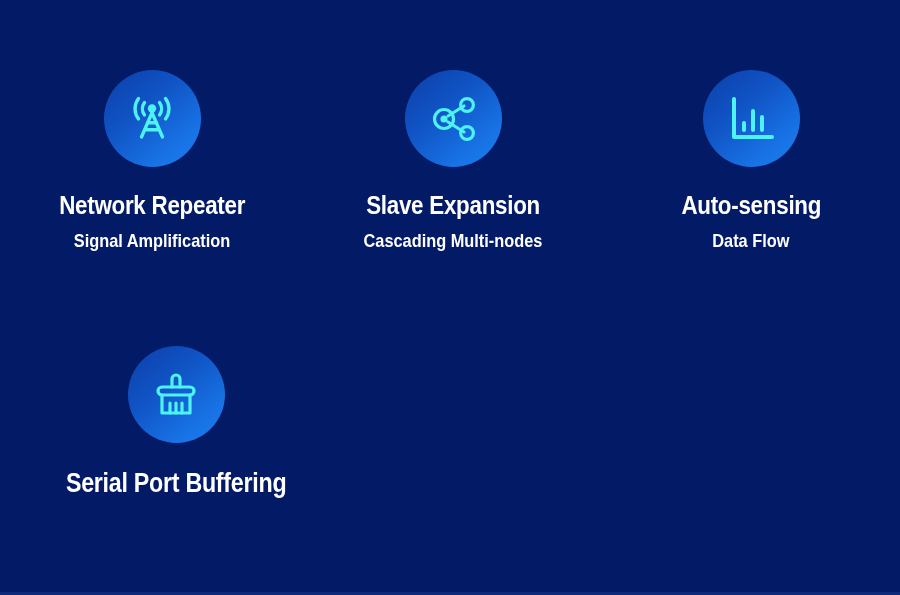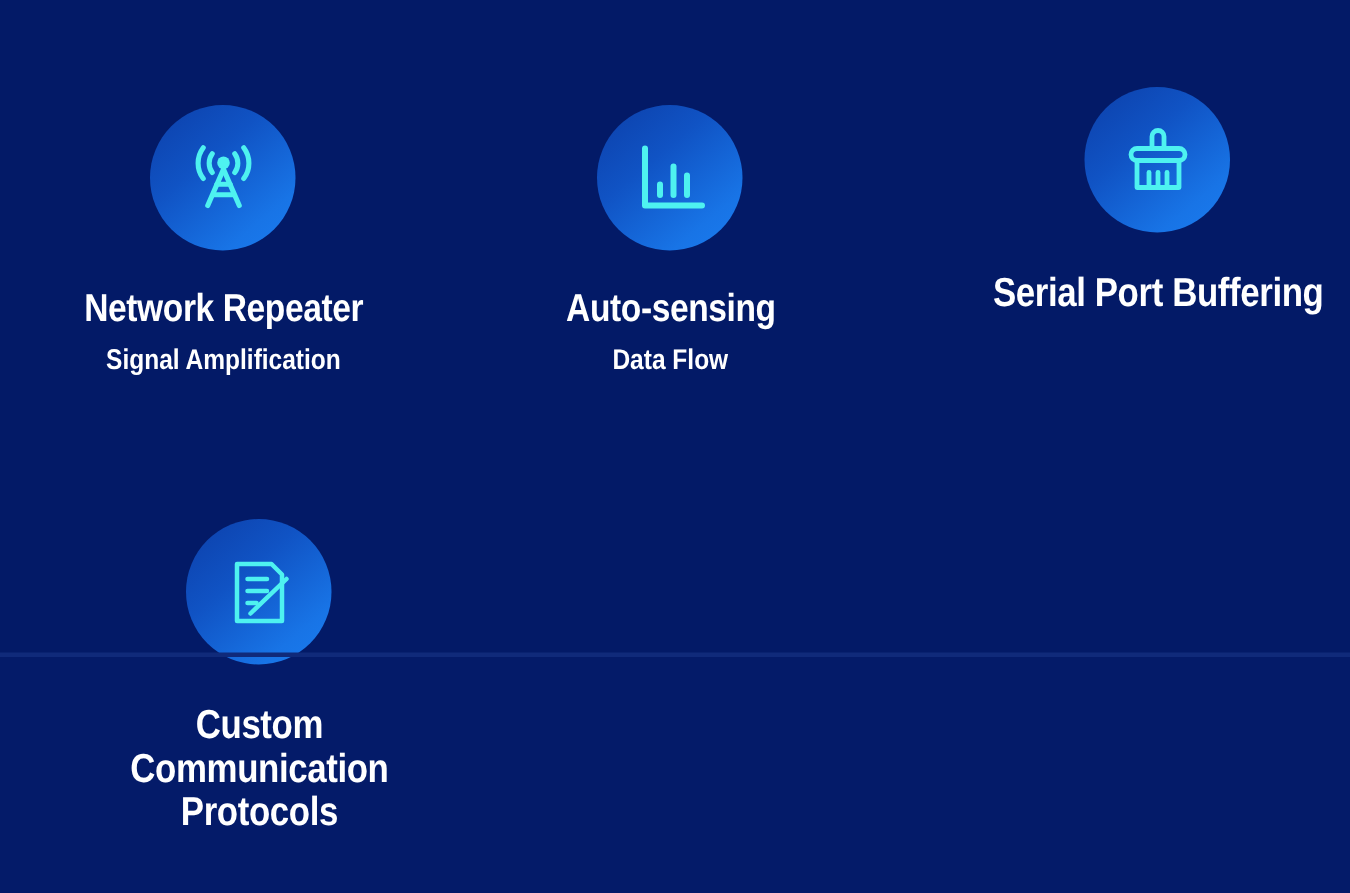--- a/index.html
+++ b/index.html
@@ -11,21 +11,21 @@
     height: 595px;
     overflow: hidden;
     background: #041b69;
     font-family: "Liberation Sans", sans-serif;
     -webkit-font-smoothing: antialiased;
   }
 
   #page {
     position: relative;
     width: 900px;
-    height: 438px;
+    height: 595px;
     background: #031a67;
     box-sizing: border-box;
   }
 
   
   #bottom-edge {
     position: absolute;
     left: 0;
     bottom: 0;
     width: 900px;
@@ -133,20 +133,36 @@
             <path d="M29 22.8 L39.5 47"></path>
             <path d="M24.6 32.8 H33.4"></path>
             <path d="M22.4 39.8 H35.6"></path>
           </svg>
         </span>
       </div>
       <div class="title">Network Repeater</div>
       <div class="subtitle">Signal Amplification</div>
     </div>
 
+    <div class="cell">
+      <div class="icon-circle" style="background: linear-gradient(140deg, rgb(12, 63, 169) 0%, rgb(16, 83, 196) 38%, rgb(24, 116, 230) 78%, rgb(26, 124, 240) 100%);">
+        <span>
+          <svg width="54" height="54" viewBox="0 0 54 54" fill="none" stroke="#4ef2f0" stroke-width="3.2" stroke-linecap="round" stroke-linejoin="round">
+            <line x1="22" y1="24" x2="38" y2="14"></line>
+            <line x1="22" y1="30" x2="38" y2="40"></line>
+            <circle cx="18" cy="27" r="9.5"></circle>
+            <circle cx="18" cy="27" r="3.6" fill="#4ef2f0" stroke="none"></circle>
+            <circle cx="41" cy="13" r="6.4"></circle>
+            <circle cx="41" cy="41" r="6.4"></circle>
+          </svg>
+        </span>
+      </div>
+      <div class="title">Slave Expansion</div>
+      <div class="subtitle">Cascading Multi-nodes</div>
+    </div>
 
     <div class="cell">
       <div class="icon-circle" style="background: linear-gradient(140deg, rgb(12, 63, 169) 0%, rgb(16, 83, 196) 38%, rgb(24, 116, 230) 78%, rgb(26, 124, 240) 100%);">
         <span>
           <svg width="52" height="52" viewBox="0 0 52 52" fill="none" stroke="#4ef2f0" stroke-width="4" stroke-linecap="round" stroke-linejoin="round">
             <path d="M9 6 V44 H47"></path>
             <line x1="19" y1="30" x2="19" y2="37"></line>
             <line x1="28" y1="18" x2="28" y2="37"></line>
             <line x1="37" y1="24" x2="37" y2="37"></line>
           </svg>
@@ -166,31 +182,17 @@
             <line x1="21" y1="35" x2="21" y2="45"></line>
             <line x1="27" y1="35" x2="27" y2="45"></line>
             <line x1="33" y1="35" x2="33" y2="45"></line>
           </svg>
         </span>
       </div>
       <div class="title">Serial Port Buffering</div>
     </div>
 
 
-    <div class="cell row2">
-      <div class="icon-circle" style="background: linear-gradient(140deg, rgb(12, 63, 169) 0%, rgb(16, 83, 196) 38%, rgb(24, 116, 230) 78%, rgb(26, 124, 240) 100%);">
-        <span>
-          <svg width="52" height="52" viewBox="0 0 52 52" fill="none" stroke="#4ef2f0" stroke-width="3" stroke-linecap="round" stroke-linejoin="round">
-            <path d="M11 7 H34 L41 14 V45 H11 Z"></path>
-            <line x1="18" y1="17" x2="31" y2="17"></line>
-            <line x1="18" y1="25" x2="31" y2="25"></line>
-            <line x1="18" y1="33" x2="24" y2="33"></line>
-            <line x1="20" y1="40" x2="44" y2="17"></line>
-          </svg>
-        </span>
-      </div>
-      <div class="title wrap">Custom Communication Protocols</div>
-    </div>
 
   </div>
 
   <div id="bottom-edge"></div>
 </div>
 
 </body></html>

